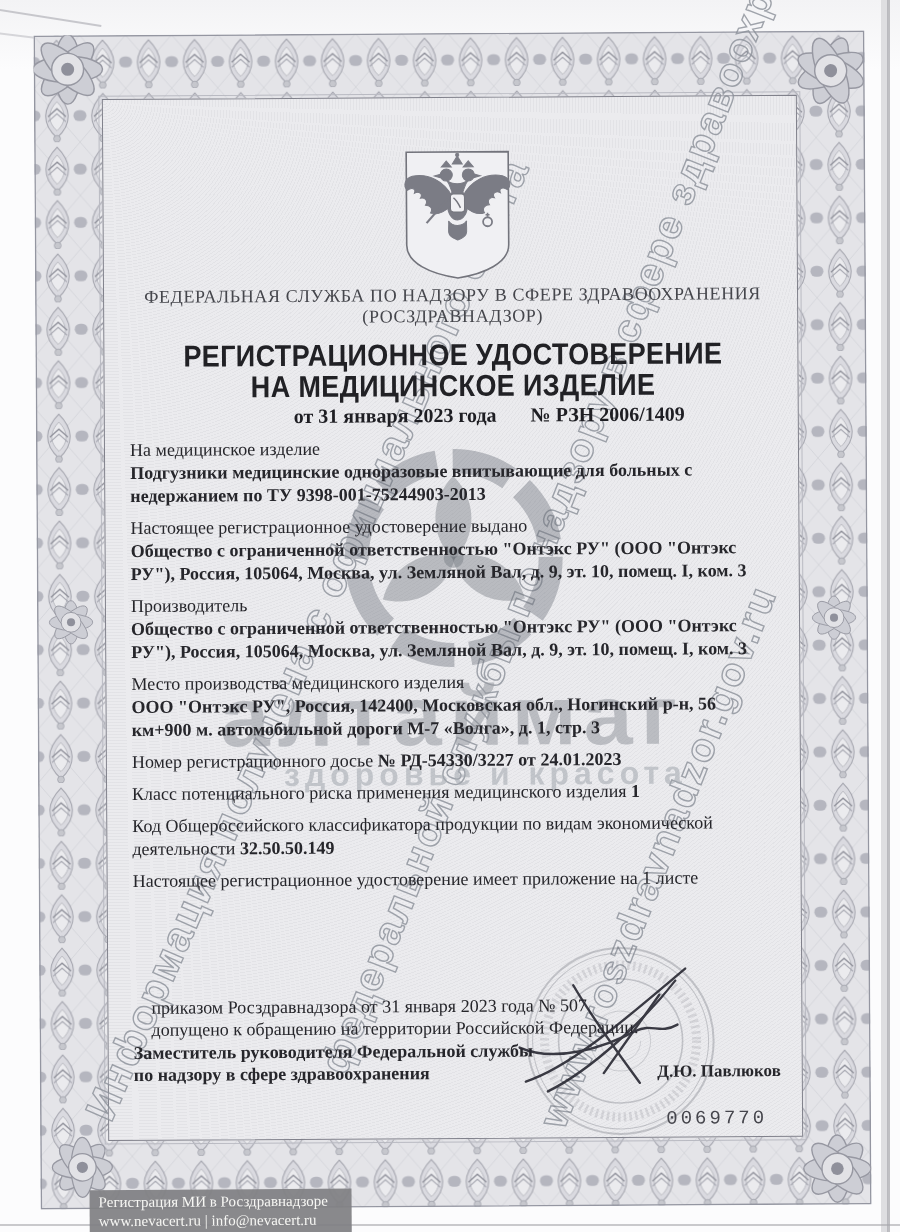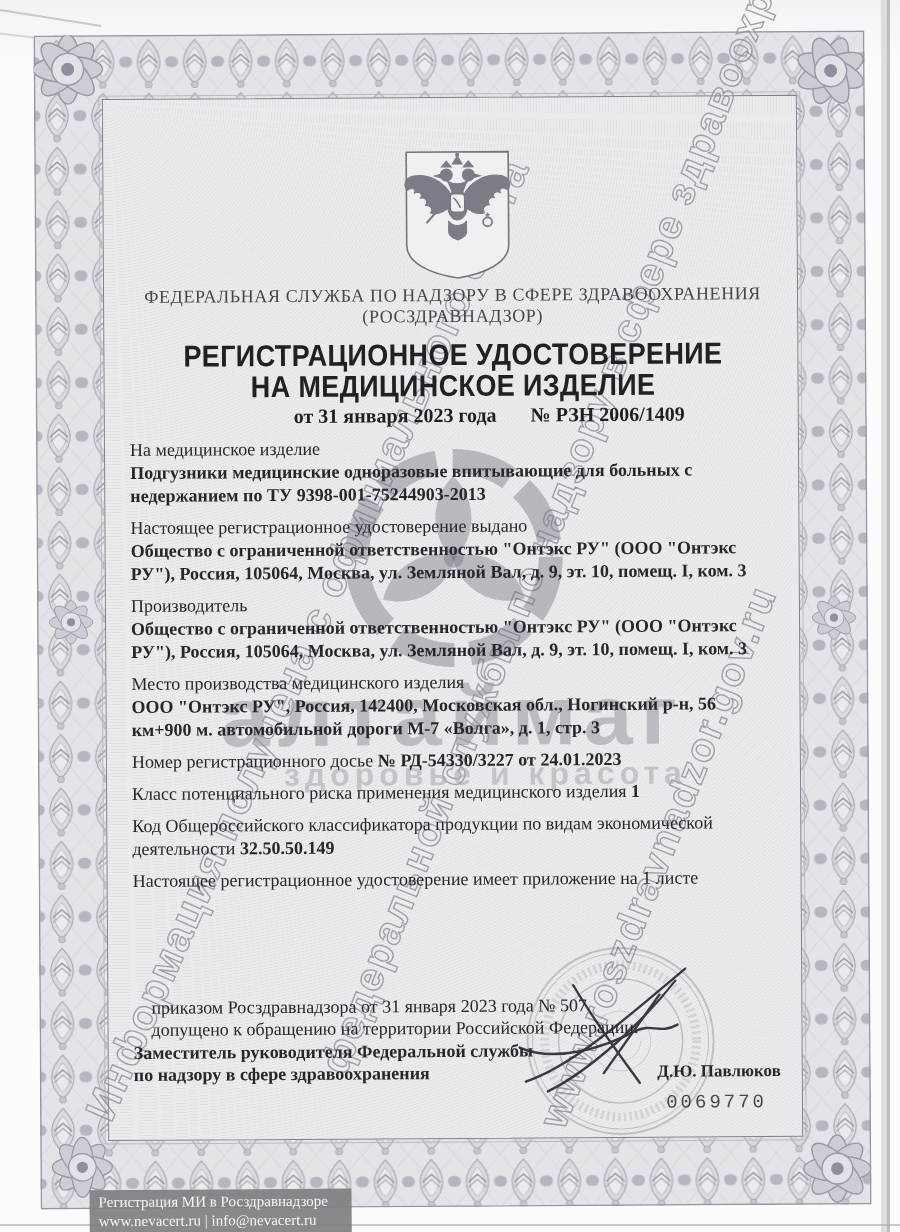--- a/index.html
+++ b/index.html
@@ -51,21 +51,21 @@
   .fields{margin-top:10px;}
   .field{margin:0 0 9px 0;font-size:18px;line-height:23px;}
   .field .lbl{display:block;font-weight:400;}
   .field .val{display:block;font-weight:700;}
   .field.inline .lbl,.field.inline .val{display:inline;}
   .bottom-area{position:absolute;left:26px;right:22px;top:898px;font-size:18px;line-height:22px;}
   .order-line{padding-left:18px;}
   .signer-row{display:flex;justify-content:space-between;align-items:flex-end;font-weight:700;margin-top:1px;}
   .signer-name{font-size:17px;white-space:nowrap;}
   .serial{
-    position:absolute;right:14px;top:98px;
+    position:absolute;right:14px;top:114px;
     font-family:"Liberation Mono",monospace;font-size:19px;letter-spacing:3px;color:#45454c;text-align:right;
   }
   
   .footer-badge{
     position:absolute;left:86px;top:1188px;width:262px;min-height:44px;z-index:6;
     background:rgba(128,128,131,.93);color:#f7f7f4;
     font-family:"Liberation Serif",serif;font-size:15px;line-height:19px;
     padding:3px 9px;box-sizing:border-box;
   }
 </style>

